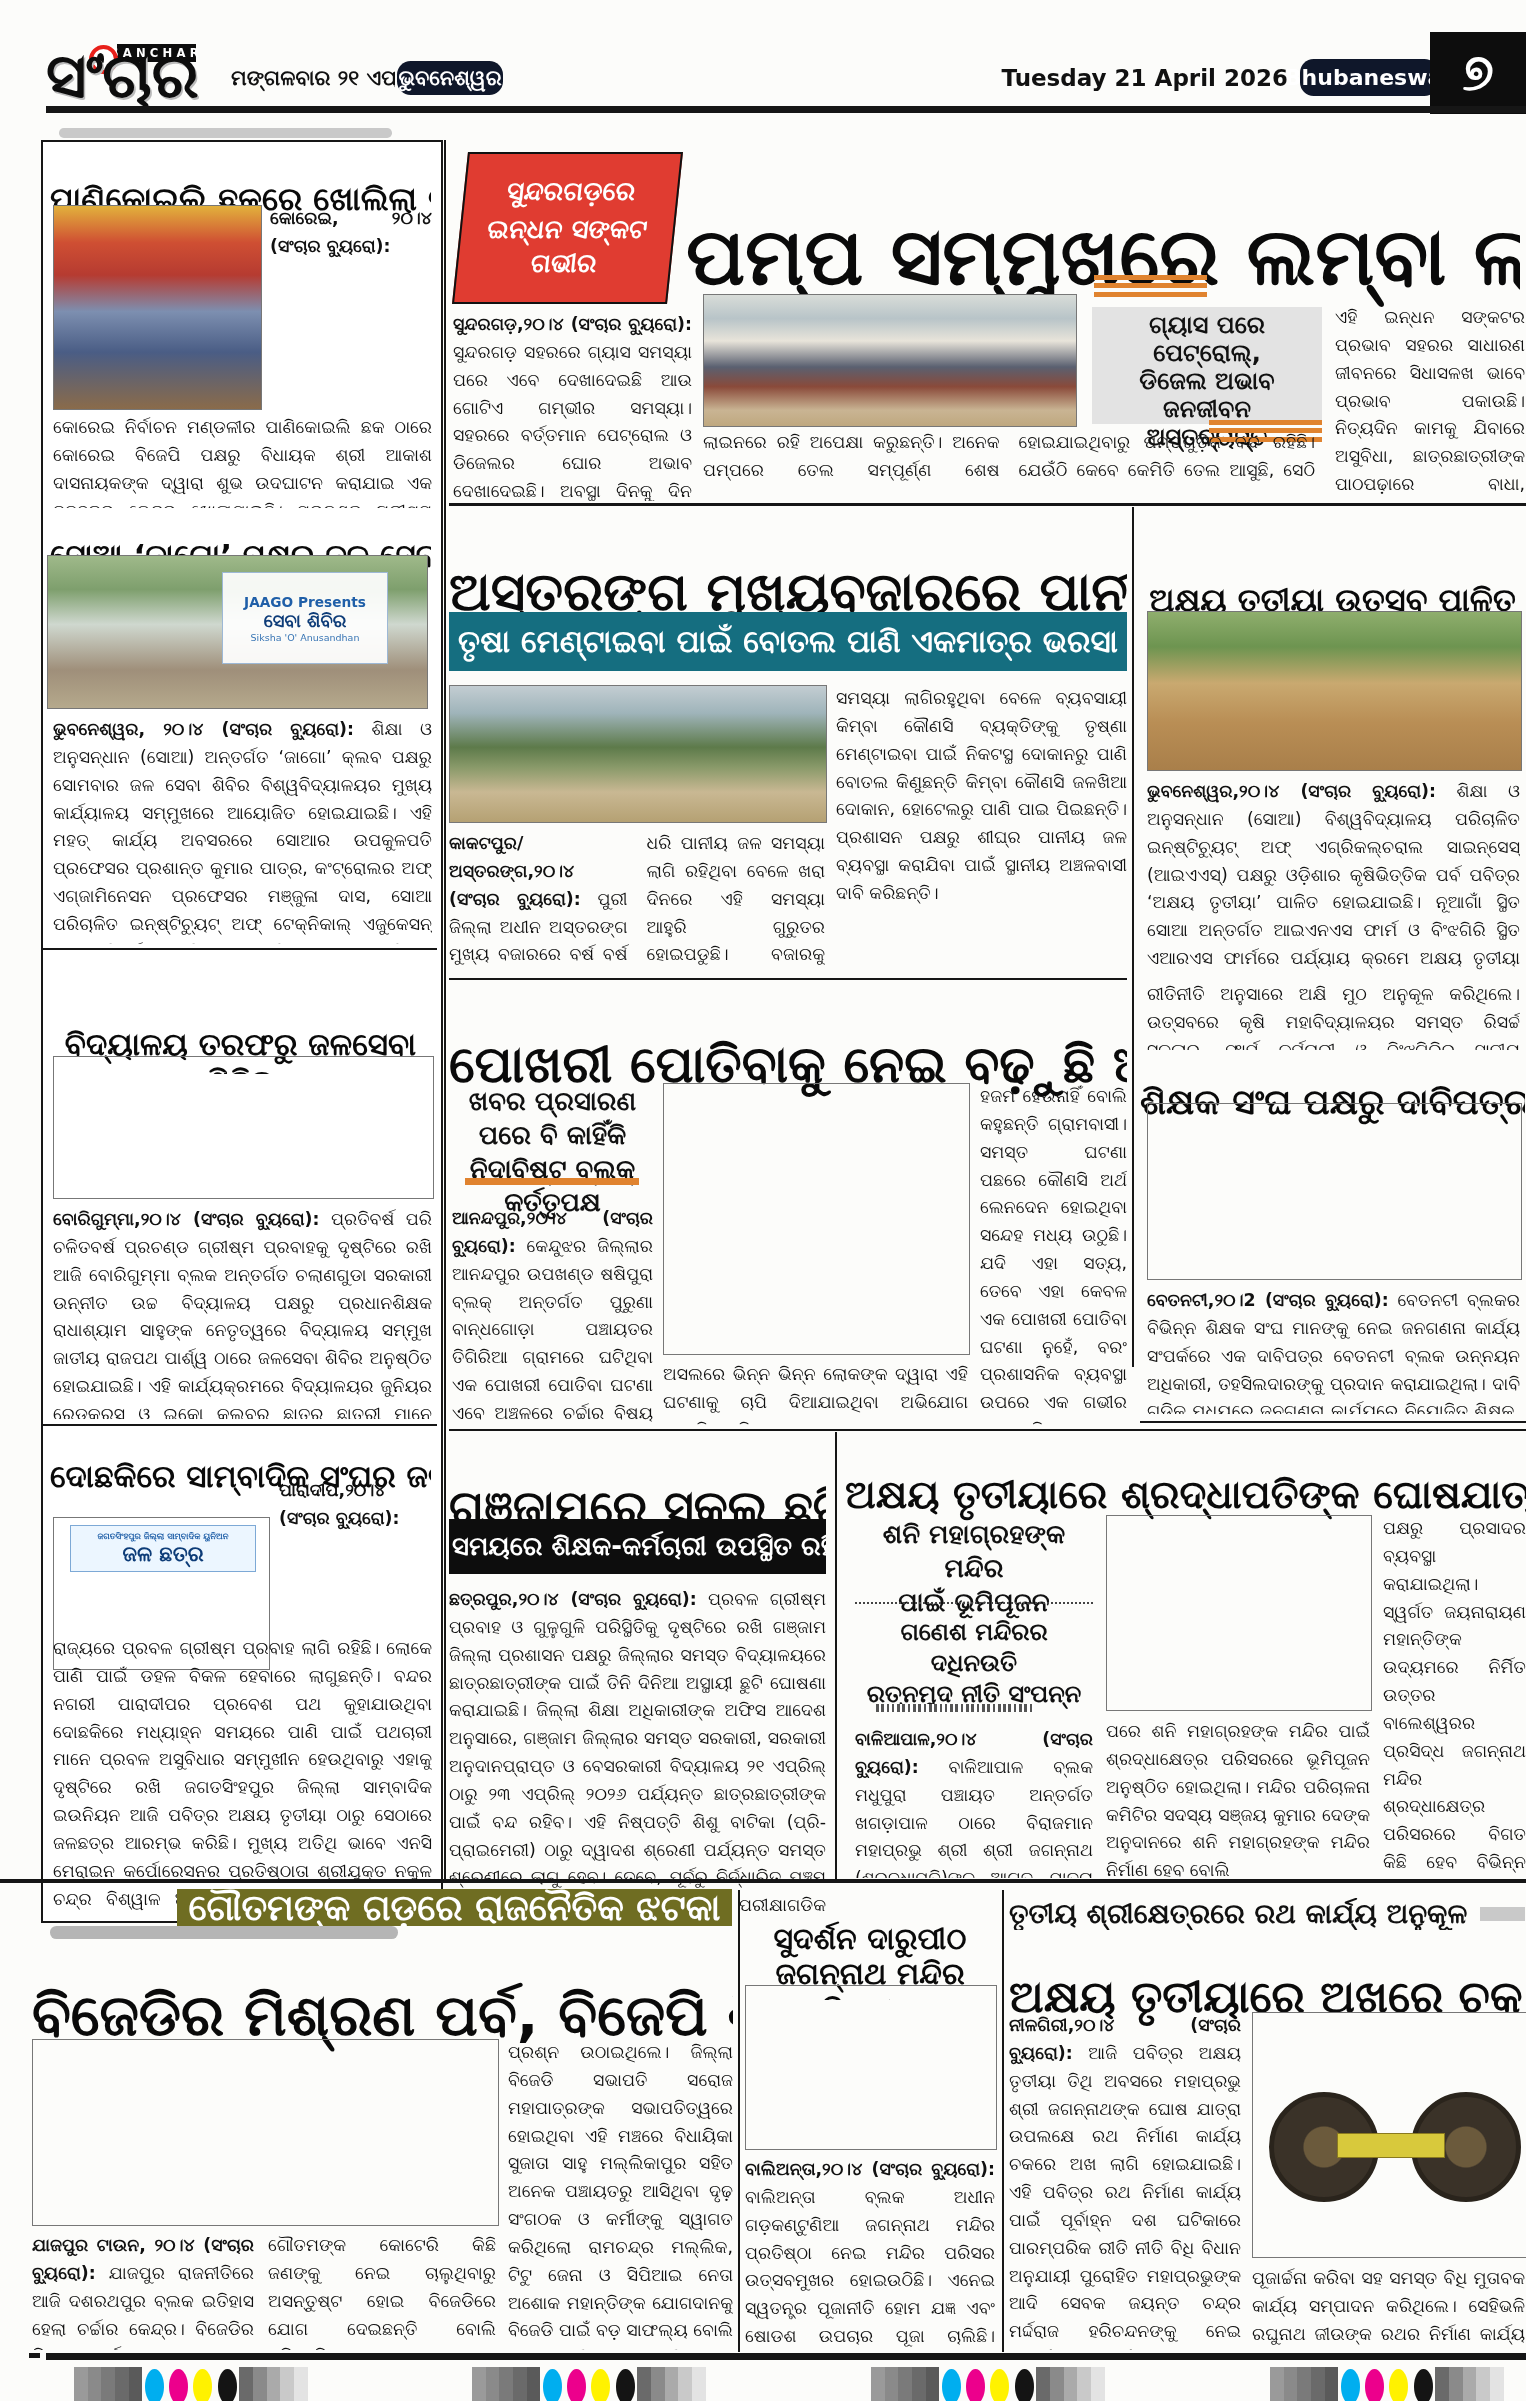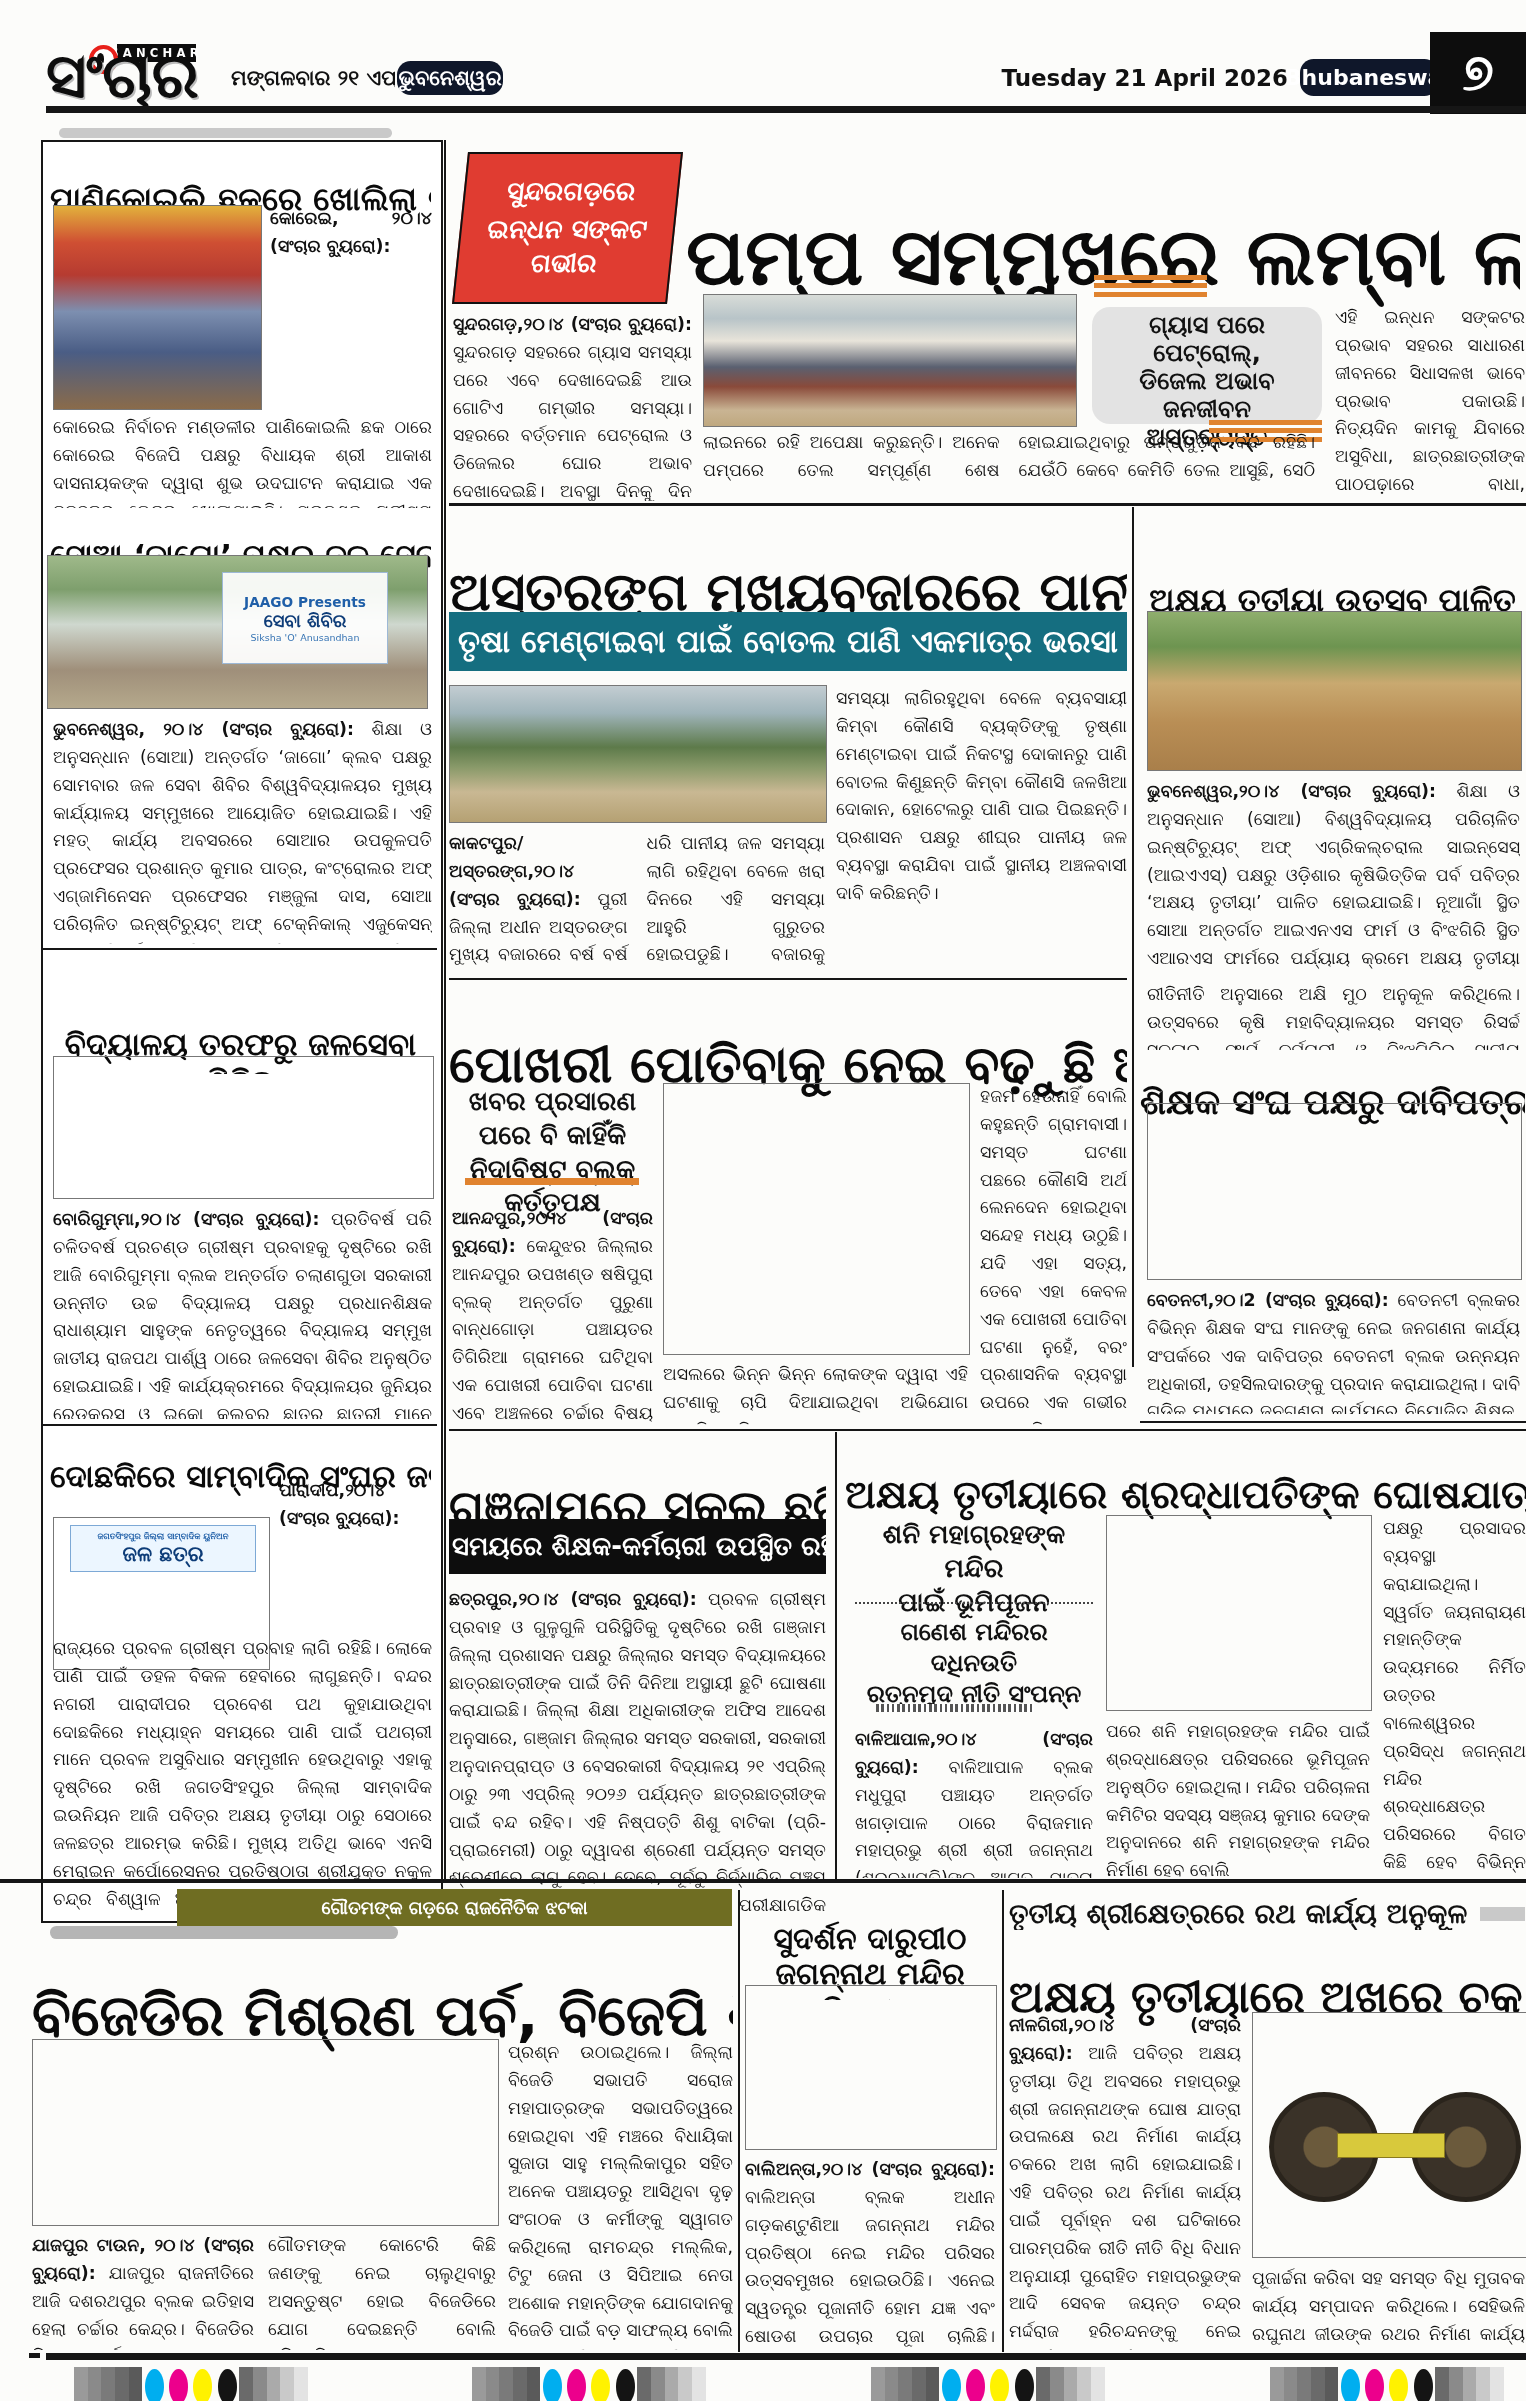--- a/index.html
+++ b/index.html
@@ -168,21 +168,21 @@
     <div class="abs body-txt" style="left:453px;top:311px;width:239px;height:190px;">
       <span class="dl">ସୁନ୍ଦରଗଡ଼,୨୦।୪ (ସଂଚାର ବ୍ୟୁରୋ):</span>
       <span>ସୁନ୍ଦରଗଡ଼ ସହରରେ ଗ୍ୟାସ ସମସ୍ୟା ପରେ ଏବେ ଦେଖାଦେଇଛି ଆଉ ଗୋଟିଏ ଗମ୍ଭୀର ସମସ୍ୟା। ସହରରେ ବର୍ତ୍ତମାନ ପେଟ୍ରୋଲ ଓ ଡିଜେଲର ଘୋର ଅଭାବ ଦେଖାଦେଇଛି। ଅବସ୍ଥା ଦିନକୁ ଦିନ ଗଭୀର ହେଉଥିବାବେଳେ ଜନସାଧାରଣ ମଧ୍ୟରେ ଚିନ୍ତା ଓ ଦୁଶ୍ଚିନ୍ତା ବଢ଼ିବାରେ ଲାଗିଛି। ପେଟ୍ରୋଲ ପମ୍ପ ଗୁଡ଼ିକରେ ସକାଳୁ ସକାଳୁ ଲମ୍ବା ଲାଇନ ଲାଗୁଛି।</span>
     </div>
     <div class="photo ph-c" style="left:703px;top:294px;width:372px;height:131px;"></div>
     <div class="abs orange3" style="left:1094px;top:275px;width:113px;">
       <i></i>
         <i></i>
         <i></i>
     </div>
-    <div class="abs graybox" style="left:1092px;top:307px;width:230px;height:109px;font-size:24px;padding:4.2px 0;border-radius:18px;">
+    <div class="abs graybox" style="left:1092px;top:307px;width:230px;height:109px;font-size:24px;padding:4.2px 0;">
       <span>ଗ୍ୟାସ ପରେ</span>
       <span>ପେଟ୍ରୋଲ୍,</span>
       <span>ଡିଜେଲ ଅଭାବ</span>
       <span class="squiggle"></span>
       <span>ଜନଜୀବନ</span>
       <span>ଅସ୍ତବ୍ୟସ୍ତ</span>
     </div>
     <div class="abs orange3" style="left:1209px;top:420px;width:113px;">
       <i></i>
         <i></i>
@@ -304,21 +304,21 @@
     <div class="abs body-txt" style="left:1106px;top:1718px;width:264px;height:160px;">
       <span>ପରେ ଶନି ମହାଗ୍ରହଙ୍କ ମନ୍ଦିର ପାଇଁ ଶ୍ରଦ୍ଧାକ୍ଷେତ୍ର ପରିସରରେ ଭୂମିପୂଜନ ଅନୁଷ୍ଠିତ ହୋଇଥିଲା। ମନ୍ଦିର ପରିଚାଳନା କମିଟିର ସଦସ୍ୟ ସଞ୍ଜୟ କୁମାର ଦେଙ୍କ ଅନୁଦାନରେ ଶନି ମହାଗ୍ରହଙ୍କ ମନ୍ଦିର ନିର୍ମାଣ ହେବ ବୋଲି</span>
     </div>
   </section>
 
   <div class="hrule" style="left:0;top:1879px;width:1526px;height:4.2px;"></div>
   <div class="vrule" style="left:738px;top:1890px;height:462px;"></div>
   <div class="vrule" style="left:1002px;top:1890px;height:462px;"></div>
 
   <section>
-    <div class="abs bar-olive" style="left:177px;top:1889px;width:555px;height:37px;font-size:18px;">
+    <div class="abs bar-olive" style="left:177px;top:1889px;width:555px;height:37px;font-size:36px;">
       <span>ଗୌତମଙ୍କ ଗଡ଼ରେ ରାଜନୈତିକ ଝଟକା</span>
     </div>
     <h1 class="abs hl" style="left:32px;top:1933px;width:701px;height:95px;font-size:57px;line-height:1.55;">
       <span>ବିଜେଡିର ମିଶ୍ରଣ ପର୍ବ, ବିଜେପି ଶିବିରରେ ଚିନ୍ତା</span></h1>
     <div class="photo ph-l" style="left:32px;top:2039px;width:465px;height:185px;"></div>
     <div class="abs body-txt" style="left:508px;top:2039px;width:225px;height:311px;">
       <span>ପ୍ରଶ୍ନ ଉଠାଇଥିଲେ। ଜିଲ୍ଲା ବିଜେଡି ସଭାପତି ସରୋଜ ମହାପାତ୍ରଙ୍କ ସଭାପତିତ୍ୱରେ ହୋଇଥିବା ଏହି ମଞ୍ଚରେ ବିଧାୟିକା ସୁଜାତା ସାହୁ ମଲ୍ଲିକାପୁର ସହିତ ଅନେକ ପଞ୍ଚାୟତରୁ ଆସିଥିବା ଦୃଢ଼ ସଂଗଠକ ଓ କର୍ମୀଙ୍କୁ ସ୍ୱାଗତ କରିଥିଲୋ ରାମଚନ୍ଦ୍ର ମଲ୍ଲିକ, ଟିଟୁ ଜେନା ଓ ସିପିଆଇ ନେତା ଅଶୋକ ମହାନ୍ତିଙ୍କ ଯୋଗଦାନକୁ ବିଜେଡି ପାଇଁ ବଡ଼ ସାଫଲ୍ୟ ବୋଲି ଦେଖାଯାଉଛି। ମଲ୍ଲିକାପୁର, କସବା, ତରଦା, ଛଞ୍ଚିଣା ଓ ଜୟନ୍ତରା ପଞ୍ଚାୟତରୁ</span>
     </div>
     <div class="abs body-txt" style="left:32px;top:2232px;width:222px;height:118px;">
       <span class="dl">ଯାଜପୁର ଟାଉନ, ୨୦।୪ (ସଂଚାର ବ୍ୟୁରୋ):</span>

